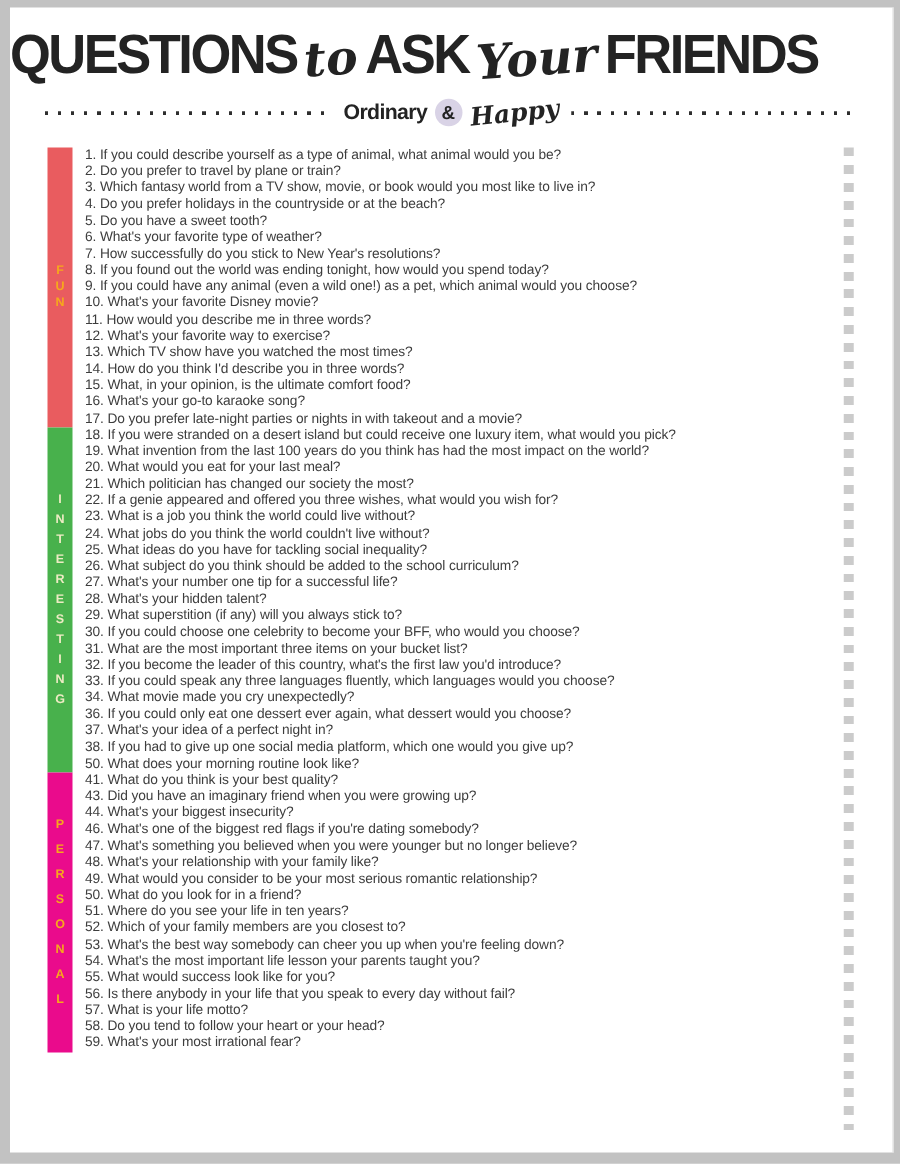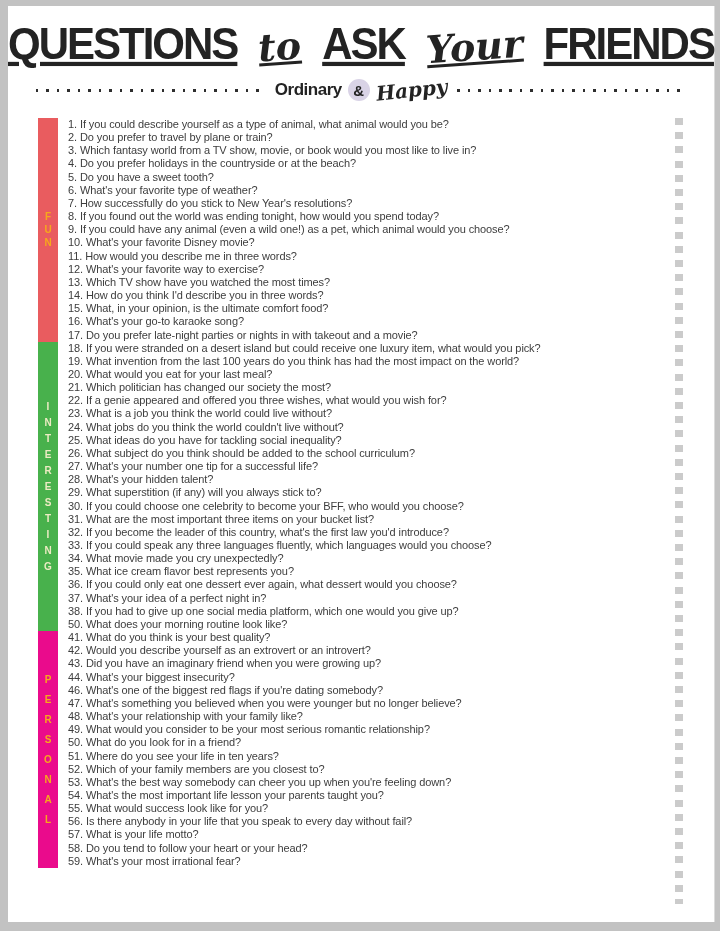--- a/index.html
+++ b/index.html
@@ -5,22 +5,22 @@
   * { margin:0; padding:0; box-sizing:border-box; }
   html,body { width:720px; height:931px; }
   body { background:#c2c2c2; font-family:"Liberation Sans", sans-serif; overflow:hidden; }
   .page {
     position:absolute; left:8px; top:6px; width:707px; height:916px;
     background:#ffffff; border-right:1px solid #dcdcdc;
   }
   
   header { padding-top:14px; }
   .title {
-    display:flex; justify-content:space-between; align-items:baseline;
-    white-space:nowrap; color:#232323;text-decoration:underline;
+    display:flex; justify-content:flex-start; align-items:baseline;
+    white-space:nowrap; color:#232323;
   }
   .t-bold {
     font-family:"Liberation Sans", sans-serif; font-weight:800; font-size:42px;
     letter-spacing:-2px; display:inline-block; transform:scaleY(1.05);
   }
   .t-script {
     font-family:"DejaVu Serif", serif; font-style:italic; font-weight:700;
     font-size:38px; display:inline-block; margin:0 6px; transform:rotate(-4deg);
     position:relative; top:2px;
   }
@@ -140,41 +140,39 @@
           <div class="question-line">25. What ideas do you have for tackling social inequality?</div>
           <div class="question-line">26. What subject do you think should be added to the school curriculum?</div>
           <div class="question-line">27. What's your number one tip for a successful life?</div>
           <div class="question-line">28. What's your hidden talent?</div>
           <div class="question-line">29. What superstition (if any) will you always stick to?</div>
           <div class="question-line">30. If you could choose one celebrity to become your BFF, who would you choose?</div>
           <div class="question-line">31. What are the most important three items on your bucket list?</div>
           <div class="question-line">32. If you become the leader of this country, what's the first law you'd introduce?</div>
           <div class="question-line">33. If you could speak any three languages fluently, which languages would you choose?</div>
           <div class="question-line">34. What movie made you cry unexpectedly?</div>
-          <div class="question-line">35. What ice cream flavor best represents you?</div>
           <div class="question-line">36. If you could only eat one dessert ever again, what dessert would you choose?</div>
           <div class="question-line">37. What's your idea of a perfect night in?</div>
           <div class="question-line">38. If you had to give up one social media platform, which one would you give up?</div>
           <div class="question-line">50. What does your morning routine look like?</div>
         </div>
       </div>
       <div class="section-row sec-personal">
         <div class="section-bar" style="background: rgb(234, 11, 140);">
           <span class="bar-letter" style="color: rgb(246, 168, 28);">P</span>
           <span class="bar-letter" style="color: rgb(246, 168, 28);">E</span>
           <span class="bar-letter" style="color: rgb(246, 168, 28);">R</span>
           <span class="bar-letter" style="color: rgb(246, 168, 28);">S</span>
           <span class="bar-letter" style="color: rgb(246, 168, 28);">O</span>
           <span class="bar-letter" style="color: rgb(246, 168, 28);">N</span>
           <span class="bar-letter" style="color: rgb(246, 168, 28);">A</span>
           <span class="bar-letter" style="color: rgb(246, 168, 28);">L</span>
         </div>
         <div class="section-questions">
           <div class="question-line">41. What do you think is your best quality?</div>
-          <div class="question-line">42. Would you describe yourself as an extrovert or an introvert?</div>
           <div class="question-line">43. Did you have an imaginary friend when you were growing up?</div>
           <div class="question-line">44. What's your biggest insecurity?</div>
           <div class="question-line">46. What's one of the biggest red flags if you're dating somebody?</div>
           <div class="question-line">47. What's something you believed when you were younger but no longer believe?</div>
           <div class="question-line">48. What's your relationship with your family like?</div>
           <div class="question-line">49. What would you consider to be your most serious romantic relationship?</div>
           <div class="question-line">50. What do you look for in a friend?</div>
           <div class="question-line">51. Where do you see your life in ten years?</div>
           <div class="question-line">52. Which of your family members are you closest to?</div>
           <div class="question-line">53. What's the best way somebody can cheer you up when you're feeling down?</div>

